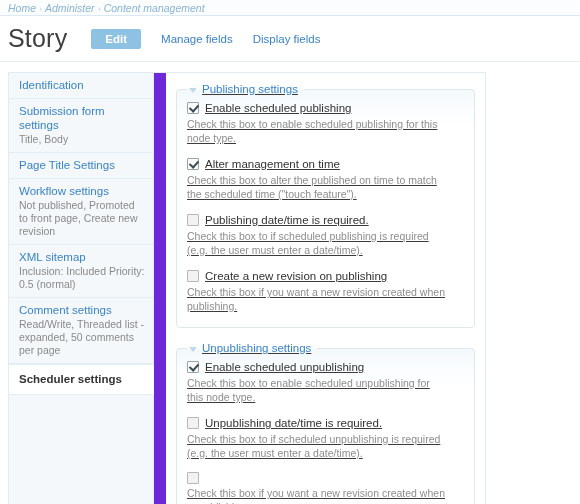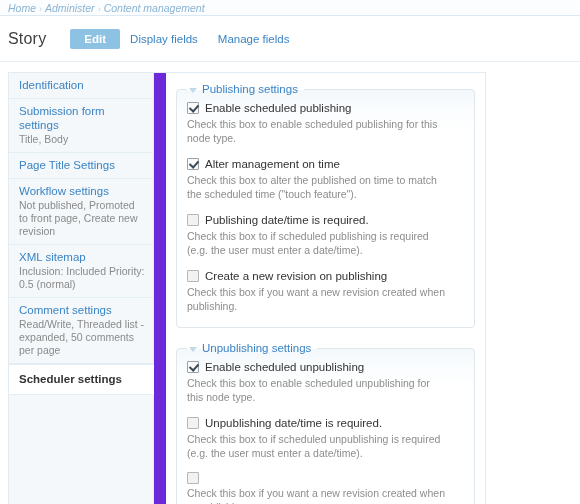--- a/index.html
+++ b/index.html
@@ -42,21 +42,21 @@
   .title-row {
     height: 46px;
     box-sizing: border-box;
     padding: 0 0 0 8px;
     display: flex;
     align-items: center;
     background: #ffffff;
     border-bottom: 1px solid #e6eef5;
   }
   .page-title {
-    font-size: 16px;
+    font-size: 25px;
     font-weight: normal;
     color: #3f3f3f;
     letter-spacing: .2px;
     margin: 0;
     padding-right: 24px;
   }
   .tabs {
     display: flex;
     align-items: center;
     gap: 0px;
@@ -67,20 +67,21 @@
     text-decoration: none;
     padding: 4px 10px;
     white-space: nowrap;
   }
   .tab.active {
     background: #8ec2e3;
     color: #ffffff;
     font-weight: bold;
     border-radius: 2px;
     padding: 4px 14px;
+    margin-right: 10px;
   }
 
   
   .page-body {
     padding: 10px 0 0 8px;
     box-sizing: border-box;
   }
   .outer-panel {
     width: 478px;
     box-sizing: border-box;
@@ -143,20 +144,21 @@
     min-width: 0;
   }
 
   fieldset.panel {
     border: 1px solid #dfe7ed;
     border-radius: 4px;
     margin: 0 0 14px 0;
     padding: 6px 28px 12px 10px;
     background: linear-gradient(to bottom, #f3f8fb 0px, #fbfdfe 22px, #ffffff 40px);
     position: relative;
+    text-decoration: underline;
   }
   fieldset.panel legend {
     padding: 0 6px 0 2px;
     font-size: 11.5px;
     color: #3b84c4;
     display: flex;
     align-items: center;
     gap: 5px;
   }
   .tri {
@@ -218,22 +220,22 @@
 </style>
 </head>
 <body>
 
 <div class="breadcrumb-bar" id="breadcrumb"><a href="#">Home</a><span class="crumb-sep">›</span><a href="#">Administer</a><span class="crumb-sep">›</span><a href="#">Content management</a></div>
 
 <div class="title-row">
   <h1 class="page-title">Story</h1>
   <div class="tabs" id="tabs">
       <a href="#" class="tab active">Edit</a>
+      <a href="#" class="tab">Manage fields</a>
       <a href="#" class="tab">Display fields</a>
-      <a href="#" class="tab">Manage fields</a>
     </div>
 </div>
 
 <div class="page-body">
   <div class="outer-panel">
     <div class="vtabs" id="vtabs">
         <div class="vtab">
           <span class="vtab-title">Identification</span>
         </div>
         <div class="vtab">

